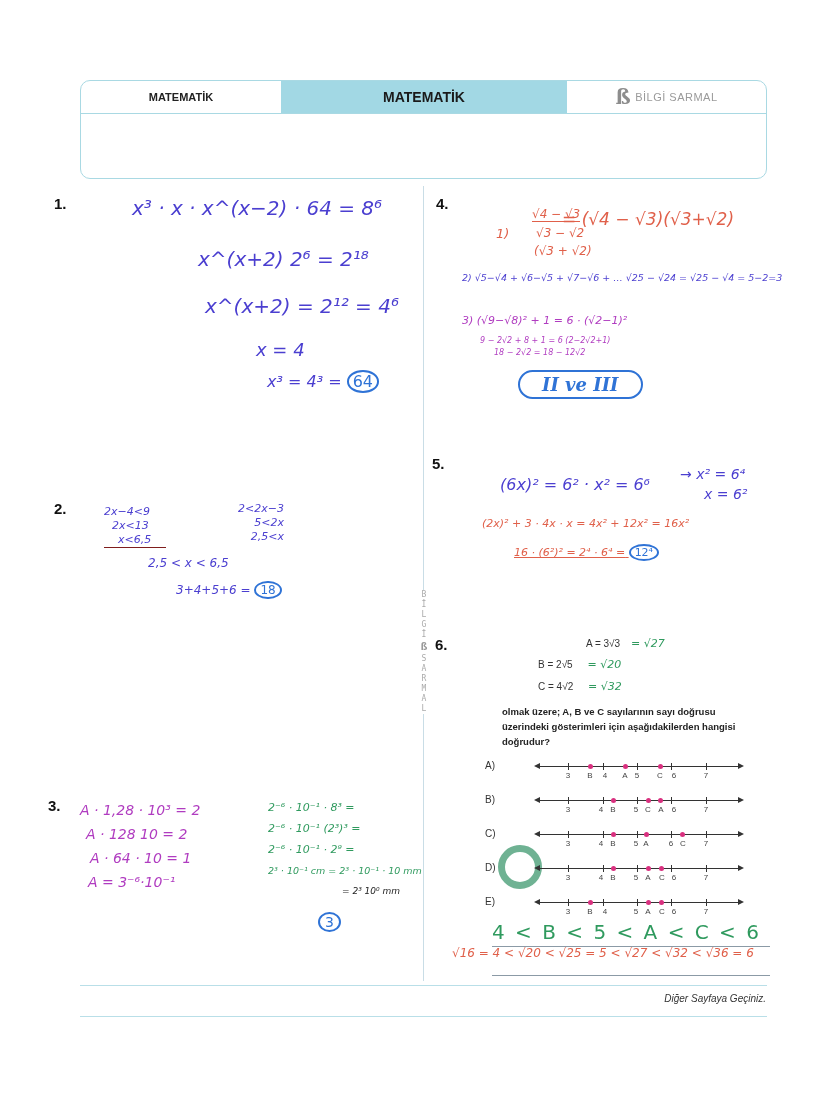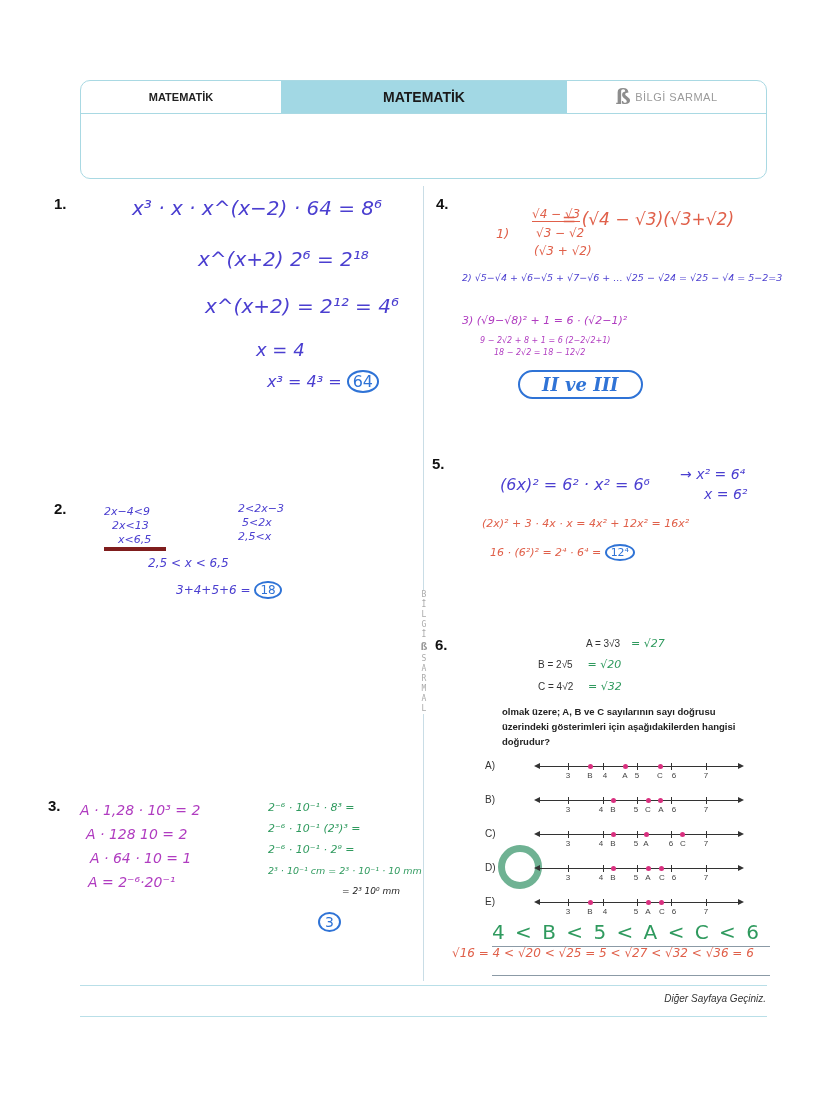--- a/index.html
+++ b/index.html
@@ -84,39 +84,39 @@
 <div class="hw blue" style="left:256px;top:339px;font-size:18px;">x = 4</div>
 <div class="hw blue" style="left:267px;top:370px;font-size:16px;">
   <span>x³ = 4³ =</span>
   <span class="circ" style="font-size:16px;">64</span>
 </div>
 
 <div class="qnum" style="left:54px;top:500px;">2.</div>
 <div class="hw blue" style="left:104px;top:505px;font-size:11px;line-height:14px;">
   <div>2x−4&lt;9</div>
   <div style="padding-left:8px">2x&lt;13</div>
-  <div style="padding-left:14px;border-bottom:4px solid #7f1d1d;width:62px">x&lt;6,5</div>
-</div>
-<div class="hw blue" style="left:238px;top:502px;font-size:11px;line-height:14px;">
+  <div style="padding-left:14px;border-bottom:1px solid #7f1d1d;width:62px">x&lt;6,5</div>
+</div>
+<div class="hw blue" style="left:238px;top:502px;font-size:11px;line-height:14px;text-align:right;">
   <div>2&lt;2x−3</div>
   <div style="padding-left:4px">5&lt;2x</div>
   <div>2,5&lt;x</div>
 </div>
 <div class="hw blue" style="left:148px;top:556px;font-size:12px;">2,5 &lt; x &lt; 6,5</div>
 <div class="hw blue" style="left:176px;top:581px;font-size:12px;text-align:right;">
   <span>3+4+5+6 =</span>
   <span class="circ" style="font-size:12px;">18</span>
 </div>
 
 <div class="qnum" style="left:48px;top:797px;">3.</div>
 <div class="hw purple" style="left:80px;top:798px;font-size:14px;line-height:24px;">
   <div>A · 1,28 · 10³ = 2</div>
   <div style="padding-left:6px">A · 128   10 = 2</div>
   <div style="padding-left:10px">A · 64 · 10 = 1</div>
-  <div style="padding-left:8px">A = 2⁻⁶·20⁻¹</div>
+  <div style="padding-left:8px">A = 3⁻⁶·10⁻¹</div>
 </div>
 <div class="hw green" style="left:268px;top:797px;font-size:11px;line-height:21px;">
   <div>2⁻⁶ · 10⁻¹ · 8³ =</div>
   <div>2⁻⁶ · 10⁻¹ (2³)³ =</div>
   <div>2⁻⁶ · 10⁻¹ · 2⁹ =</div>
   <div style="font-size:9.5px">2³ · 10⁻¹ cm = 2³ · 10⁻¹ · 10 mm</div>
 </div>
 <div class="hw black" style="left:342px;top:886px;font-size:9px;">= 2³ 10⁰ mm</div>
 <div class="hw" style="left:318px;top:912px;">
   <span class="circ" style="font-size:14px;padding:0 5px;">3</span>
@@ -134,21 +134,21 @@
 <div class="hw purple" style="left:494px;top:348px;font-size:8px;">18 − 2√2  =  18 − 12√2</div>
 <div class="hw" style="left:518px;top:370px;">
   <span class="circ" style="font-size:18px;padding:2px 22px;border-radius:22px;font-weight:bold;font-style:italic;font-family:'DejaVu Serif',serif;">II ve III</span>
 </div>
 
 <div class="qnum" style="left:432px;top:455px;">5.</div>
 <div class="hw blue" style="left:500px;top:475px;font-size:16px;">(6x)² = 6² · x² = 6⁶</div>
 <div class="hw blue" style="left:680px;top:466px;font-size:14px;">→ x² = 6⁴</div>
 <div class="hw blue" style="left:704px;top:486px;font-size:14px;">x = 6²</div>
 <div class="hw red" style="left:482px;top:517px;font-size:11px;">(2x)² + 3 · 4x · x = 4x² + 12x² = 16x²</div>
-<div class="hw red" style="left:490px;top:544px;font-size:11px;">
+<div class="hw red" style="left:514px;top:544px;font-size:11px;text-decoration:underline;">
   <span>16 · (6²)² = 2⁴ · 6⁴ =</span>
   <span class="circ" style="font-size:11px;">12⁴</span>
 </div>
 
 <div class="qnum" style="left:435px;top:636px;">6.</div>
 <div class="defs" style="top:637px;margin-left:48px;">
   <span>A = 3√3</span>
   <span class="hw green" style="position:static;margin-left:8px;font-size:11px;">= √27</span>
 </div>
 <div class="defs" style="top:658px;">

